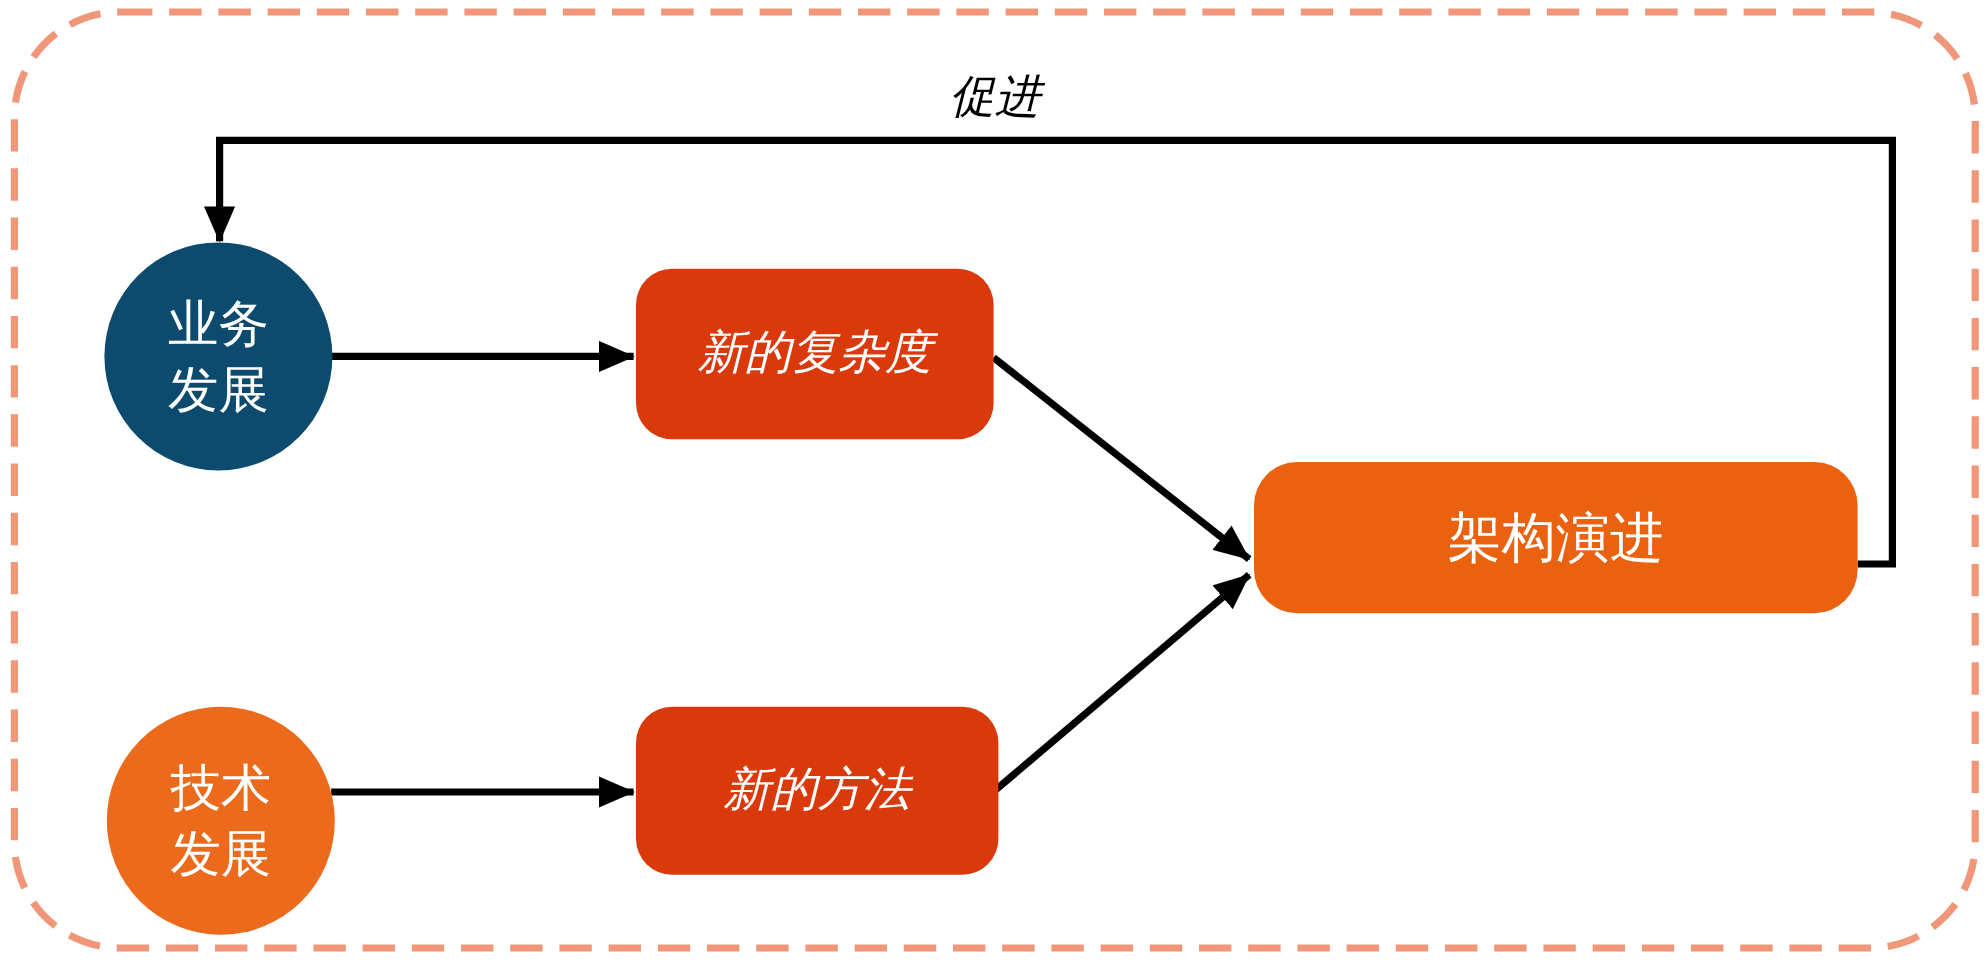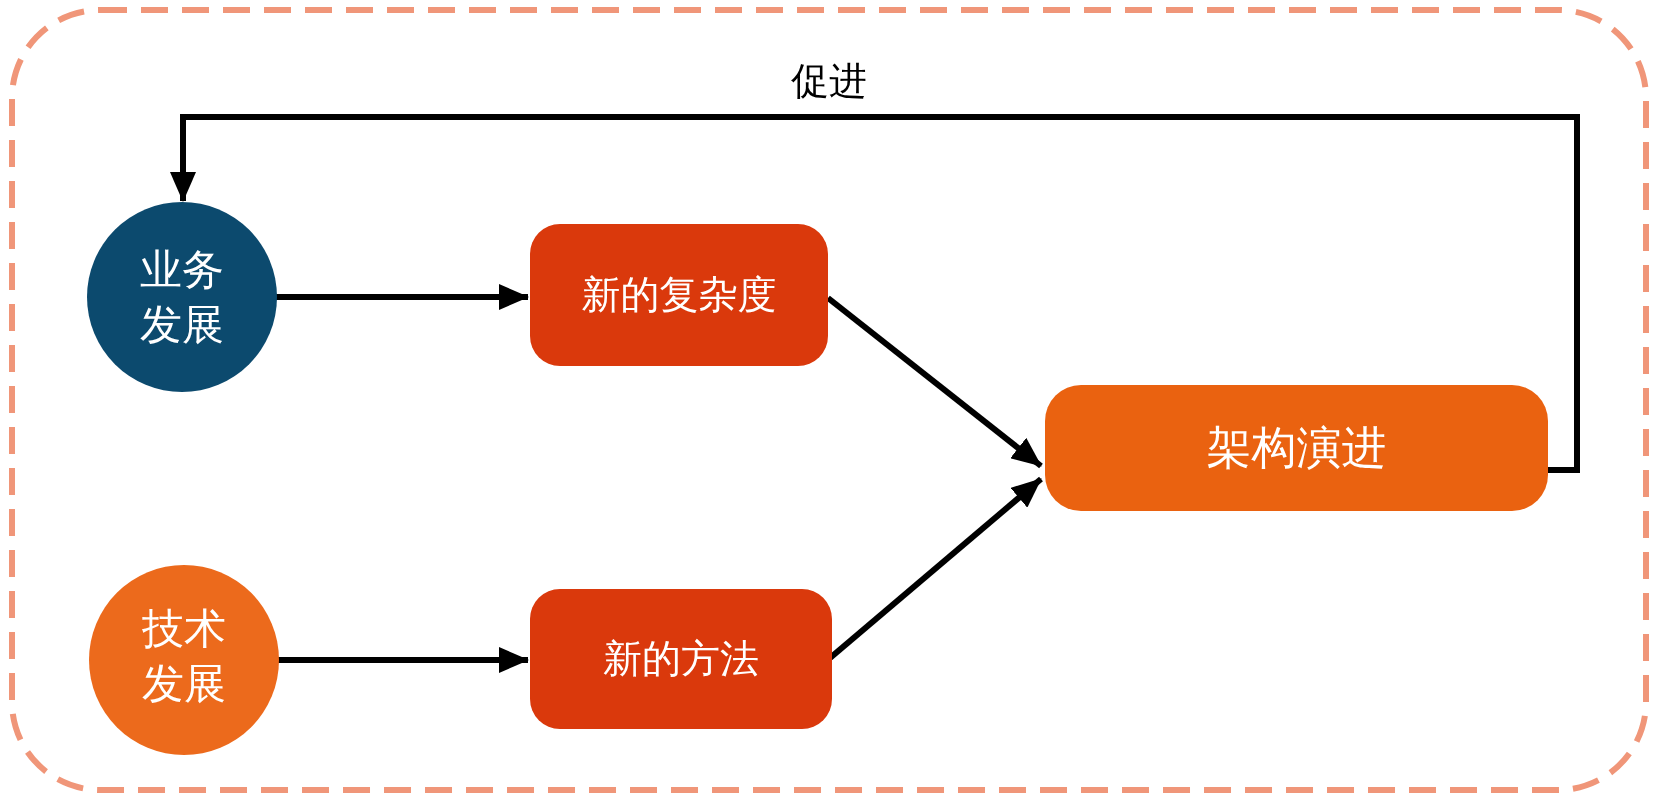--- a/index.html
+++ b/index.html
@@ -32,42 +32,43 @@
   }
   .node.circle {
     border-radius: 50%;
     font-size: 42px;
     line-height: 55px;
   }
   .node.midbox {
     border-radius: 30px;
     font-size: 39px;
     line-height: 46px;
+    font-style: italic;
   }
   .node.bigbox {
     border-radius: 36px;
     font-size: 45px;
     line-height: 52px;
   }
   .edge-label {
     position: absolute;
     color: #000000;
     font-size: 38px;
     line-height: 44px;
     text-align: center;
     white-space: nowrap;
   }
   
   .n-business   { left: 87px;  top: 202px; width: 190px; height: 190px; }
-  .n-technology { left: 89px;  top: 565px; width: 190px; height: 190px; font-family: Liberation Mono, monospace; }
+  .n-technology { left: 89px;  top: 589px; width: 190px; height: 190px; }
   .n-complexity { left: 530px; top: 224px; width: 298px; height: 142px; }
   .n-method     { left: 530px; top: 589px; width: 302px; height: 140px; }
   .n-evolution  { left: 1045px; top: 385px; width: 503px; height: 126px; }
   
-  .l-promote { left: 749px; top: 59px;  width: 160px; }
+  .l-promote { left: 749px; top: 59px;  width: 160px; font-style: italic; }
   .l-bring   { left: 311px; top: 231px; width: 160px; }
   .l-emerge  { left: 315px; top: 598px; width: 160px; }
 </style>
 </head>
 <body>
 
 <div class="canvas">
 
   <svg class="layer" width="1656" height="804" viewBox="0 0 1656 804">
     <defs>

